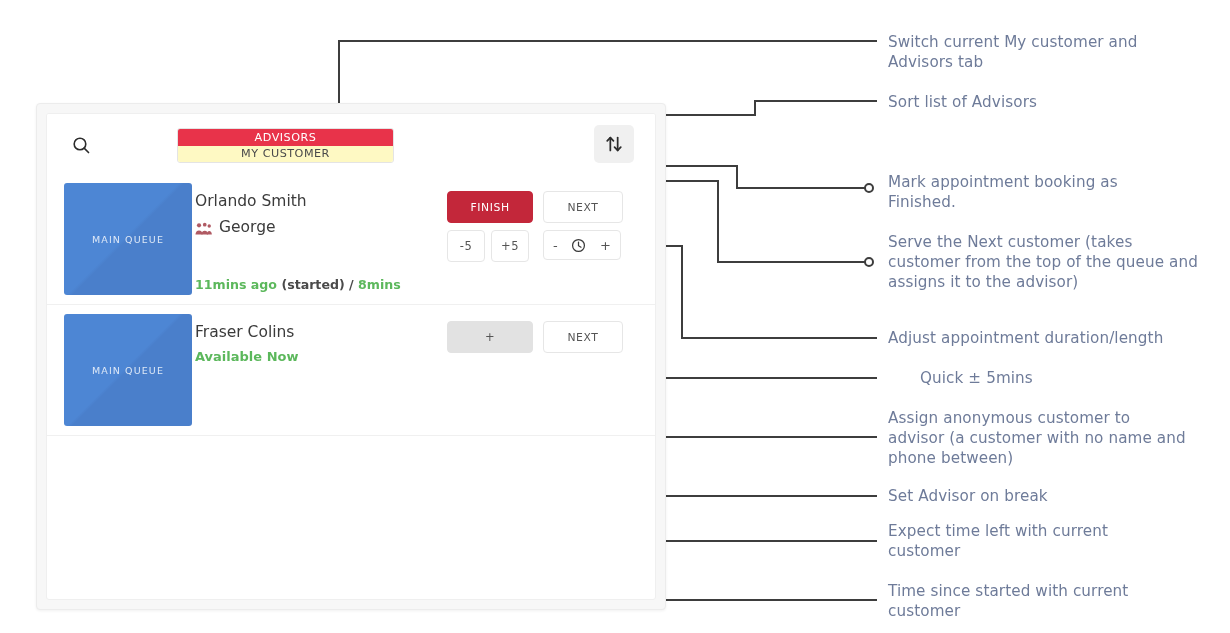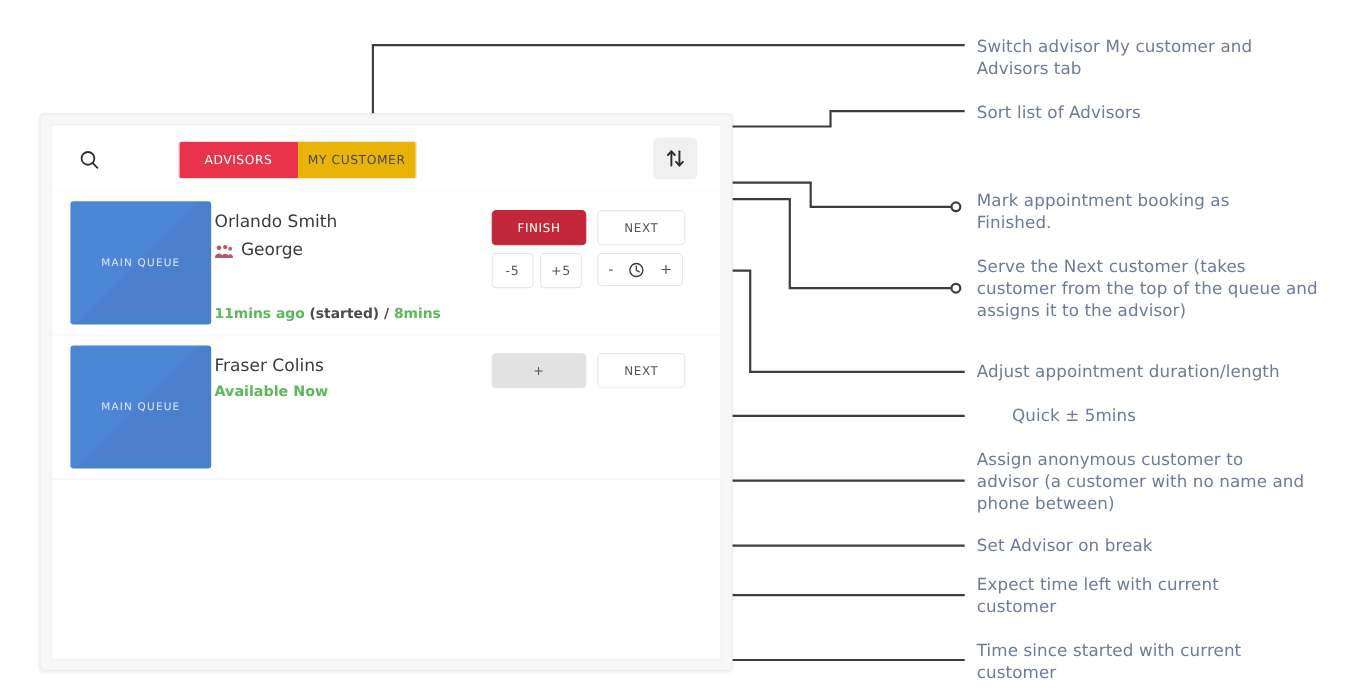--- a/index.html
+++ b/index.html
@@ -42,28 +42,29 @@
   #topbar{
     position:absolute;left:0;top:0;width:608px;height:60px;
     border-bottom:1px solid #eeeeee;background:#fff;
   }
   #search-btn{
     position:absolute;left:14px;top:16px;width:40px;height:30px;
     display:flex;align-items:center;justify-content:center;
     background:transparent;border:none;cursor:pointer;
   }
   #tabs{
-    position:absolute;left:115px;top:14px;width:215px;height:33px;
+    position:absolute;left:130px;top:14px;width:215px;height:33px;
     display:flex;border:1px solid #e4e4e4;border-radius:3px;overflow:hidden;
     background:#fff;
+    flex-direction:column;
   }
   .tab{
     flex:1;display:flex;align-items:center;justify-content:center;
     font-size:11.2px;letter-spacing:.5px;color:#4a4a4a;cursor:pointer;
-    background:#eab308;
+    background:#fef9c3;
   }
   .tab.active{background:#e8334a;color:#ffffff;}
   #sort-btn{
     position:absolute;left:547px;top:11px;width:40px;height:38px;
     background:#f0f0f0;border:none;border-radius:5px;cursor:pointer;
     display:flex;align-items:center;justify-content:center;
   }
 
   
   .row{
@@ -165,21 +166,21 @@
     <circle cx="869" cy="262" r="4"></circle>
     <circle cx="640" cy="246" r="4"></circle>
     <circle cx="496" cy="256" r="4"></circle>
     <circle cx="540" cy="348" r="4"></circle>
     <circle cx="540" cy="401" r="4"></circle>
     <circle cx="338" cy="296" r="4"></circle>
     <circle cx="232" cy="296" r="4"></circle>
   </g>
 </svg>
 
-<div class="anno" style="left:888px;top:32px;width:310px;">Switch advisor My customer and Advisors tab</div>
+<div class="anno" style="left:888px;top:32px;width:310px;">Switch current My customer and Advisors tab</div>
 <div class="anno" style="left:888px;top:92px;width:310px;">Sort list of Advisors</div>
 <div class="anno" style="left:888px;top:172px;width:290px;">Mark appointment booking as Finished.</div>
 <div class="anno" style="left:888px;top:232px;width:310px;">Serve the Next customer (takes customer from the top of the queue and assigns it to the advisor)</div>
 <div class="anno" style="left:888px;top:328px;width:320px;">Adjust appointment duration/length</div>
 <div class="anno" style="left:888px;top:368px;width:310px;margin-left:32px;">Quick ± 5mins</div>
 <div class="anno" style="left:888px;top:408px;width:300px;">Assign anonymous customer to advisor (a customer with no name and phone between)</div>
 <div class="anno" style="left:888px;top:486px;width:310px;">Set Advisor on break</div>
 <div class="anno" style="left:888px;top:521px;width:290px;">Expect time left with current customer</div>
 <div class="anno" style="left:888px;top:581px;width:290px;">Time since started with current customer</div>
 

